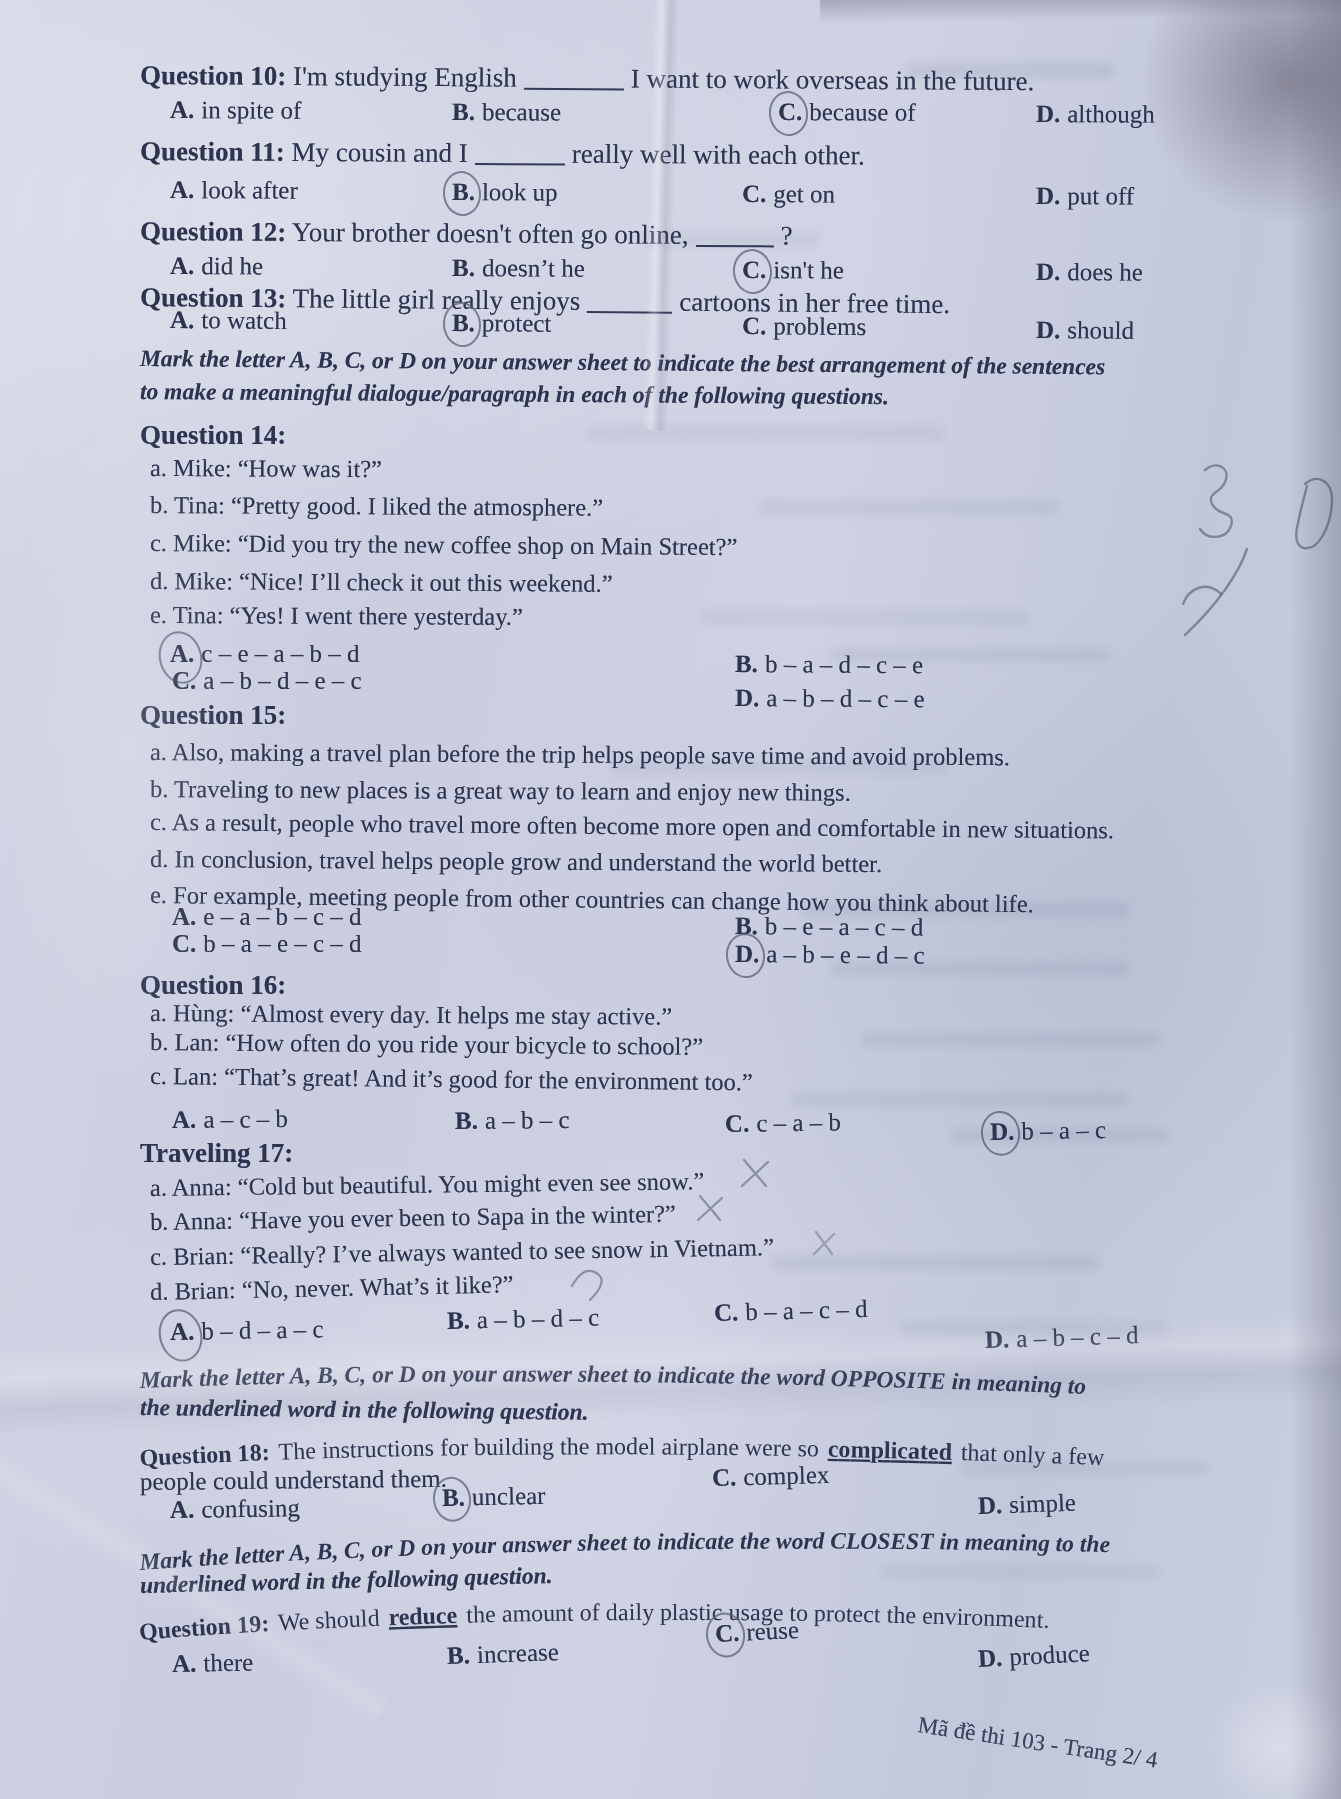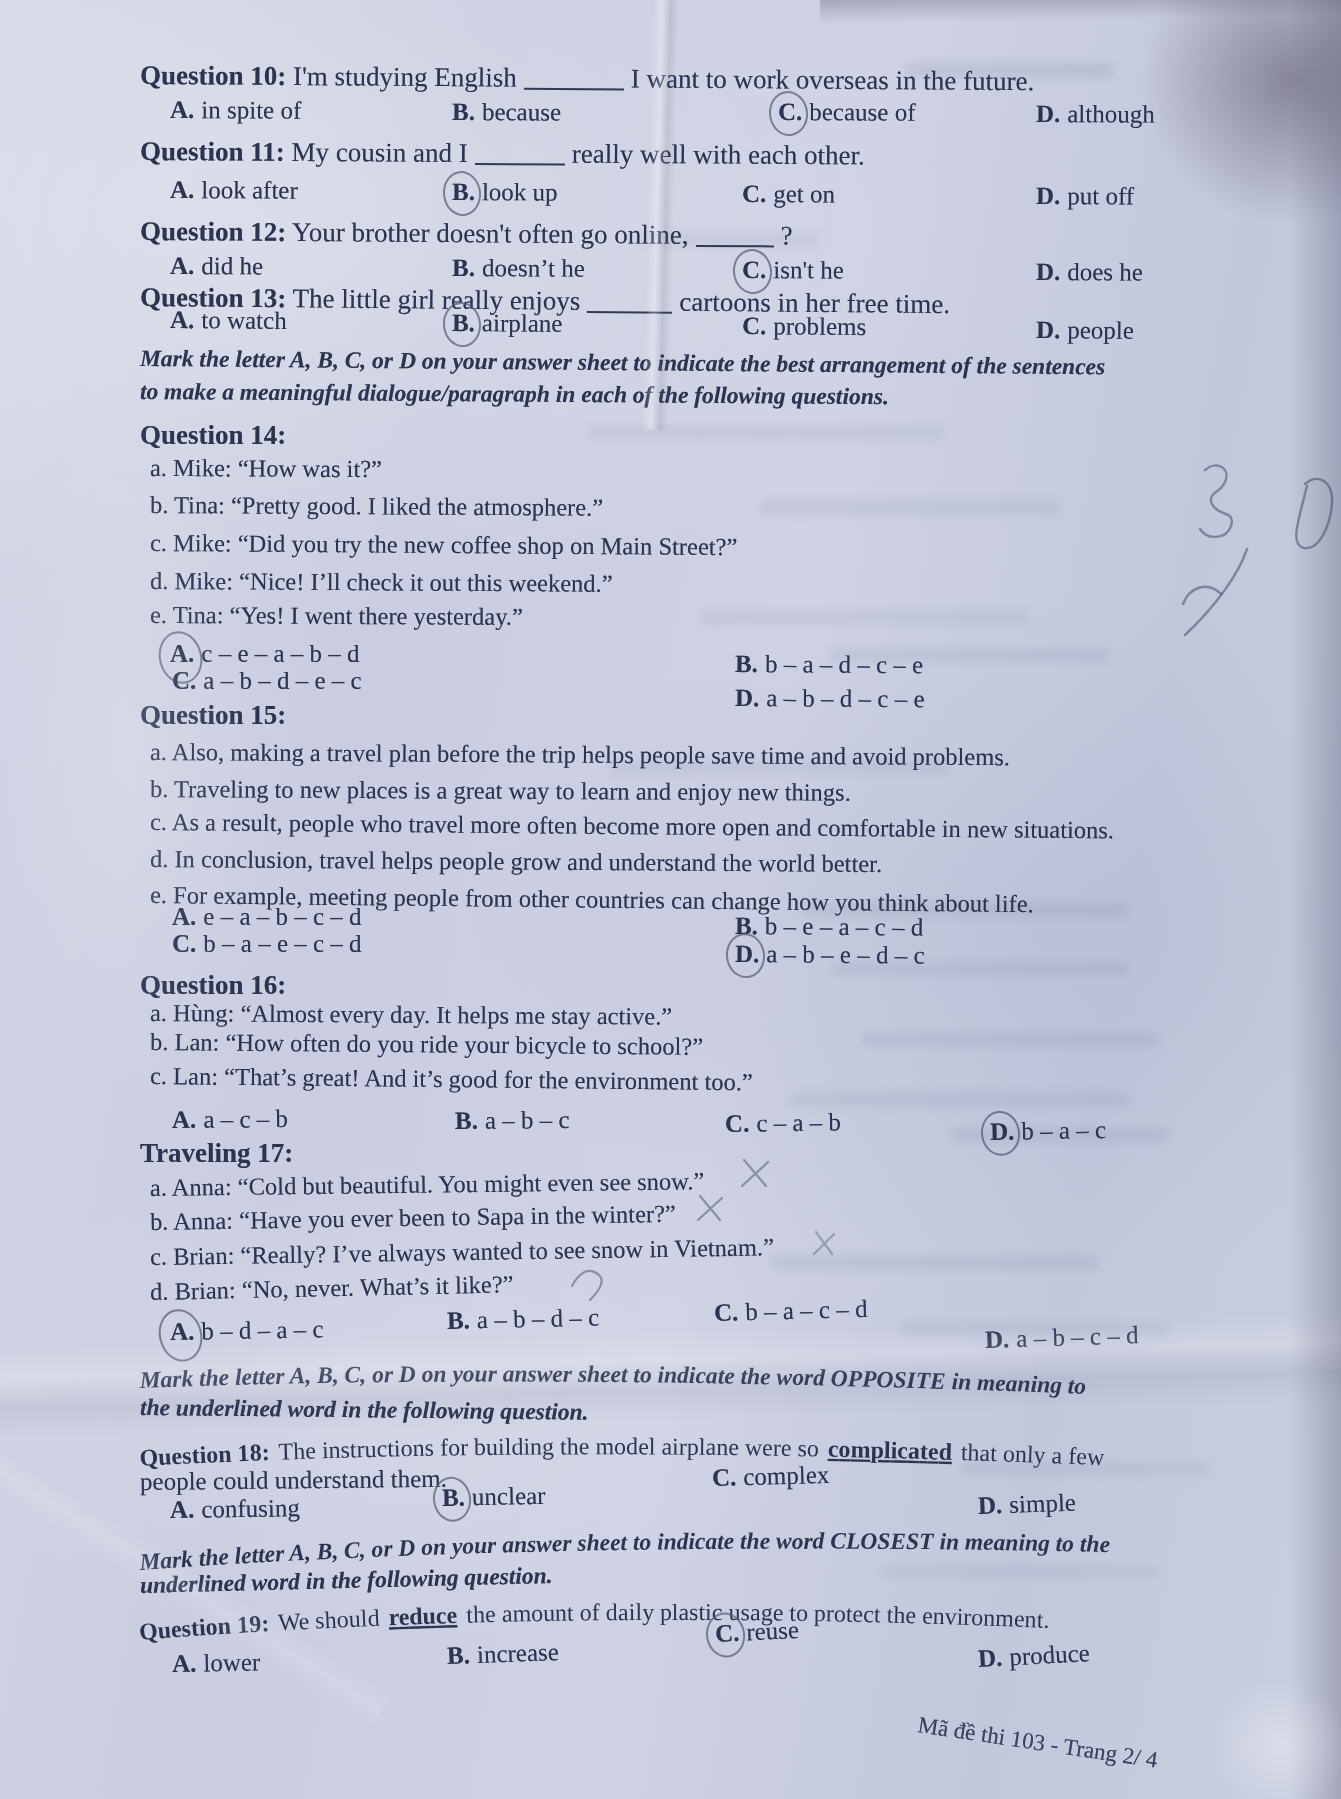--- a/index.html
+++ b/index.html
@@ -67,23 +67,23 @@
   <div class="line opt" style="left:170px;top:252px;transform:rotate(.3deg)"><span class="L">A.</span><span>did he</span></div>
   <div class="line opt" style="left:452px;top:254px;transform:rotate(.3deg)"><span class="L">B.</span><span>doesn’t he</span></div>
   <div class="line opt" style="left:742px;top:256px;transform:rotate(.3deg)"><span class="L circ">C.</span><span>isn't he</span></div>
   <div class="line opt" style="left:1036px;top:258px;transform:rotate(.3deg)"><span class="L">D.</span><span>does he</span></div>
 
   <div class="line stem" style="left:140px;top:280px;transform:rotate(.5deg)">
     <b class="qlabel">Question 13:</b>
     <span>The little girl really enjoys</span><span class="blank w85"></span><span>cartoons in her free time.</span>
   </div>
   <div class="line opt" style="left:170px;top:306px;transform:rotate(.5deg)"><span class="L">A.</span><span>to watch</span></div>
-  <div class="line opt" style="left:452px;top:309px;transform:rotate(.5deg)"><span class="L circ">B.</span><span>airplane</span></div>
+  <div class="line opt" style="left:452px;top:309px;transform:rotate(.5deg)"><span class="L circ">B.</span><span>protect</span></div>
   <div class="line opt" style="left:742px;top:312px;transform:rotate(.5deg)"><span class="L">C.</span><span>problems</span></div>
-  <div class="line opt" style="left:1036px;top:316px;transform:rotate(.5deg)"><span class="L">D.</span><span>people</span></div>
+  <div class="line opt" style="left:1036px;top:316px;transform:rotate(.5deg)"><span class="L">D.</span><span>should</span></div>
 
   <div class="line instr" style="left:140px;top:345px;transform:rotate(.5deg)">Mark the letter A, B, C, or D on your answer sheet to indicate the best arrangement of the sentences</div>
   <div class="line instr" style="left:140px;top:378px;transform:rotate(.4deg)">to make a meaningful dialogue/paragraph in each of the following questions.</div>
 
   <div class="line stem" style="left:140px;top:420px"><b class="qlabel">Question 14:</b></div>
   <div class="line item" style="left:150px;top:454px;transform:rotate(.3deg)">a. Mike: “How was it?”</div>
   <div class="line item" style="left:150px;top:491px;transform:rotate(.35deg)">b. Tina: “Pretty good. I liked the atmosphere.”</div>
   <div class="line item" style="left:150px;top:529px;transform:rotate(.4deg)">c. Mike: “Did you try the new coffee shop on Main Street?”</div>
   <div class="line item" style="left:150px;top:567px;transform:rotate(.35deg)">d. Mike: “Nice! I’ll check it out this weekend.”</div>
   <div class="line item" style="left:150px;top:601px;transform:rotate(.3deg)">e. Tina: “Yes! I went there yesterday.”</div>
@@ -149,21 +149,21 @@
     <text class="svg-instr"><textPath href="#p-clo">Mark the letter A, B, C, or D on your answer sheet to indicate the word CLOSEST in meaning to the</textPath></text>
   </svg>
   <div class="line instr" style="left:140px;top:1572px;transform:rotate(-1.4deg)">underlined word in the following question.</div>
 
   <svg class="warpline" style="left:134px;top:1592px" width="1190" height="66" viewBox="0 0 1190 66">
     <defs>
         <path id="p-q19" d="M 6 48 Q 480 10 1080 44" fill="none"></path>
       </defs>
     <text class="svg-body"><textPath href="#p-q19"><tspan class="bq">Question 19:</tspan><tspan dx="9">We should</tspan><tspan dx="9" class="und">reduce</tspan><tspan dx="9">the amount of daily plastic usage to protect the environment.</tspan></textPath></text>
   </svg>
-  <div class="line opt" style="left:172px;top:1650px;transform:rotate(-1deg)"><span class="L">A.</span><span>lower</span></div>
+  <div class="line opt" style="left:172px;top:1650px;transform:rotate(-1deg)"><span class="L">A.</span><span>there</span></div>
   <div class="line opt" style="left:447px;top:1642px;transform:rotate(-2deg)"><span class="L">B.</span><span>increase</span></div>
   <div class="line opt" style="left:715px;top:1620px;transform:rotate(-2.8deg)"><span class="L circ">C.</span><span>reuse</span></div>
   <div class="line opt" style="left:978px;top:1645px;transform:rotate(-3deg)"><span class="L">D.</span><span>produce</span></div>
 
   <div class="line footer" style="left:918px;top:1712px;transform:rotate(8.5deg)">Mã đề thi 103 - Trang 2/ 4</div>
 
   <svg class="artifact" style="left:0;top:0" width="1341" height="1799" viewBox="0 0 1341 1799">
     <g fill="none" stroke="rgba(70,77,102,.5)" stroke-width="2.2" stroke-linecap="round">
       <path d="M744,1160 l22,26 M768,1162 l-26,24"></path>
       <path d="M700,1196 l20,24 M722,1198 l-24,22"></path>

